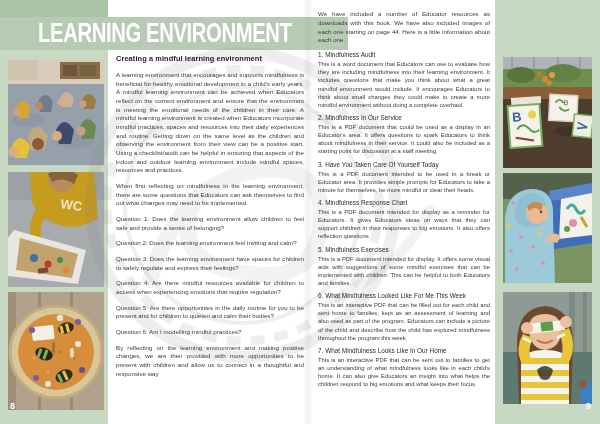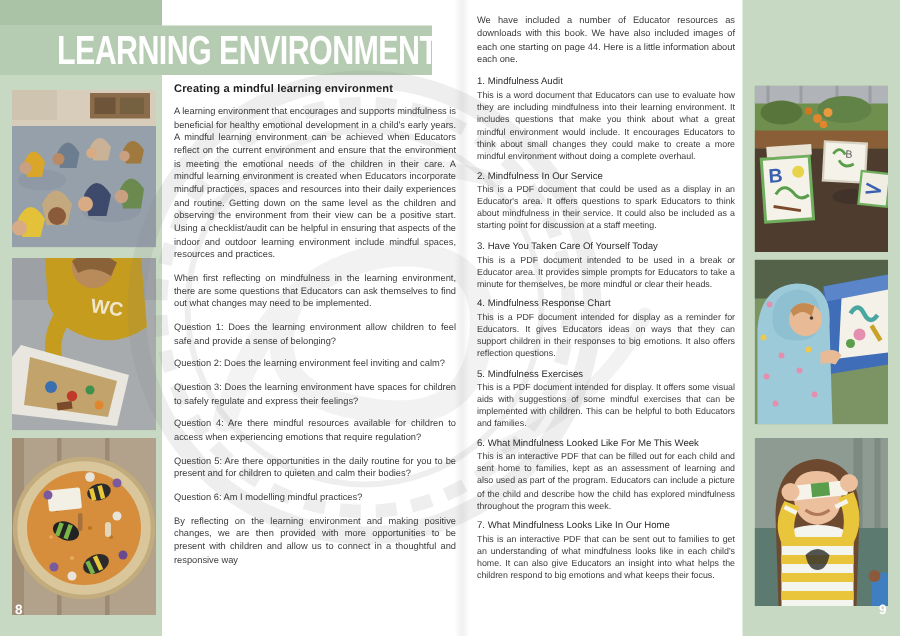--- a/index.html
+++ b/index.html
@@ -7,21 +7,21 @@
   body { font-family:"Liberation Sans", sans-serif; background:#ffffff; position:relative; overflow:hidden; }
   .spread { position:absolute; inset:0; width:600px; height:424px; background:#ffffff; }
 
   
   .col { position:absolute; top:0; bottom:0; background:#c7d9c3; }
   .col-left { left:0; width:108px; }
   .col-right { left:495px; width:105px; }
   .col-accent { position:absolute; left:0; top:0; width:108px; height:17px; background:#aac3a7; }
 
   
-  .banner { position:absolute; left:0; top:17px; width:288px; height:33px; background:#b6ccb2; display:flex; align-items:center; }
+  .banner { position:absolute; left:0; top:17px; width:348px; height:33px; background:#b6ccb2; display:flex; align-items:center; }
   .banner h1 { color:#ffffff; font-size:26px; font-weight:700; letter-spacing:-0.5px; white-space:nowrap;
                transform:scale(0.78,1.04); transform-origin:left center; margin-left:38px; }
 
   
   .photo { position:absolute; overflow:hidden; }
   .photo svg { display:block; width:100%; height:100%; }
 
   
   .pagenum { position:absolute; color:#ffffff; font-size:9px; font-weight:700; }
   .pagenum-left { left:10px; bottom:13px; }

